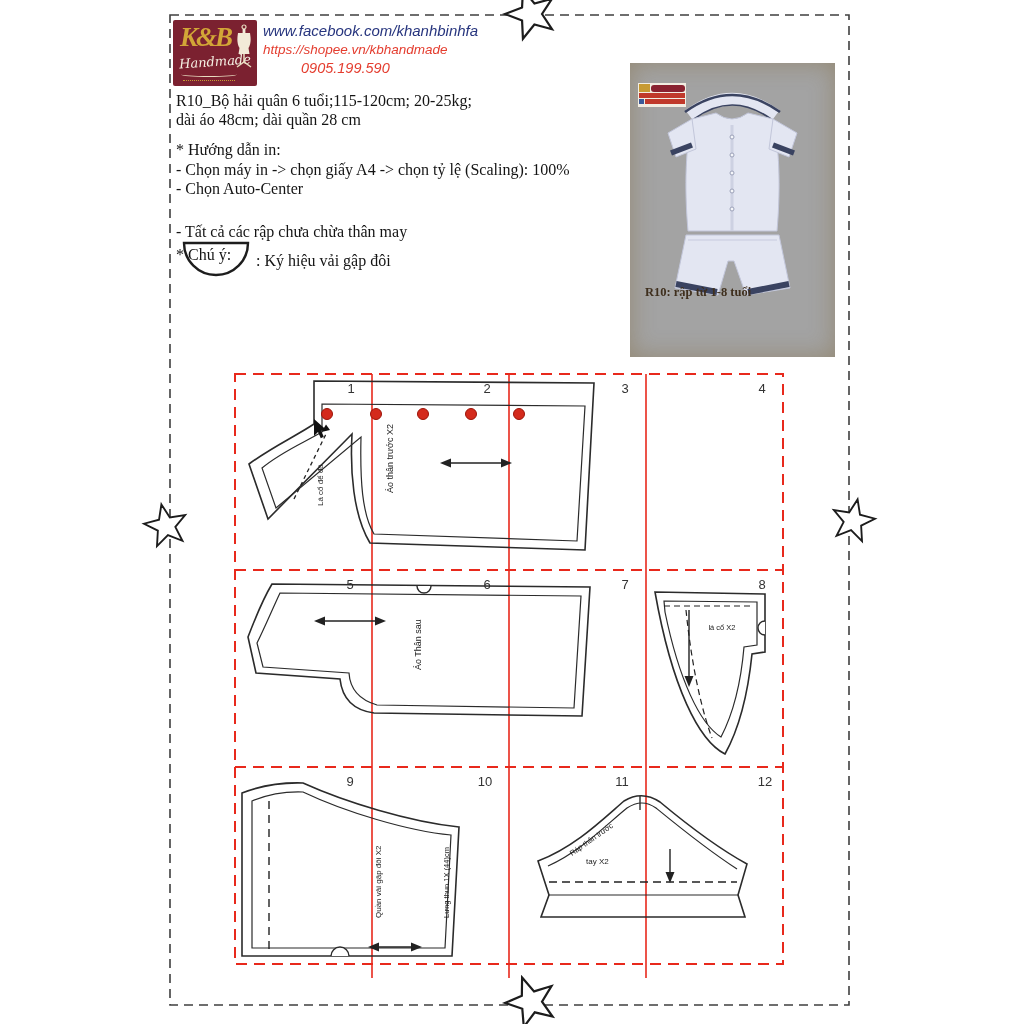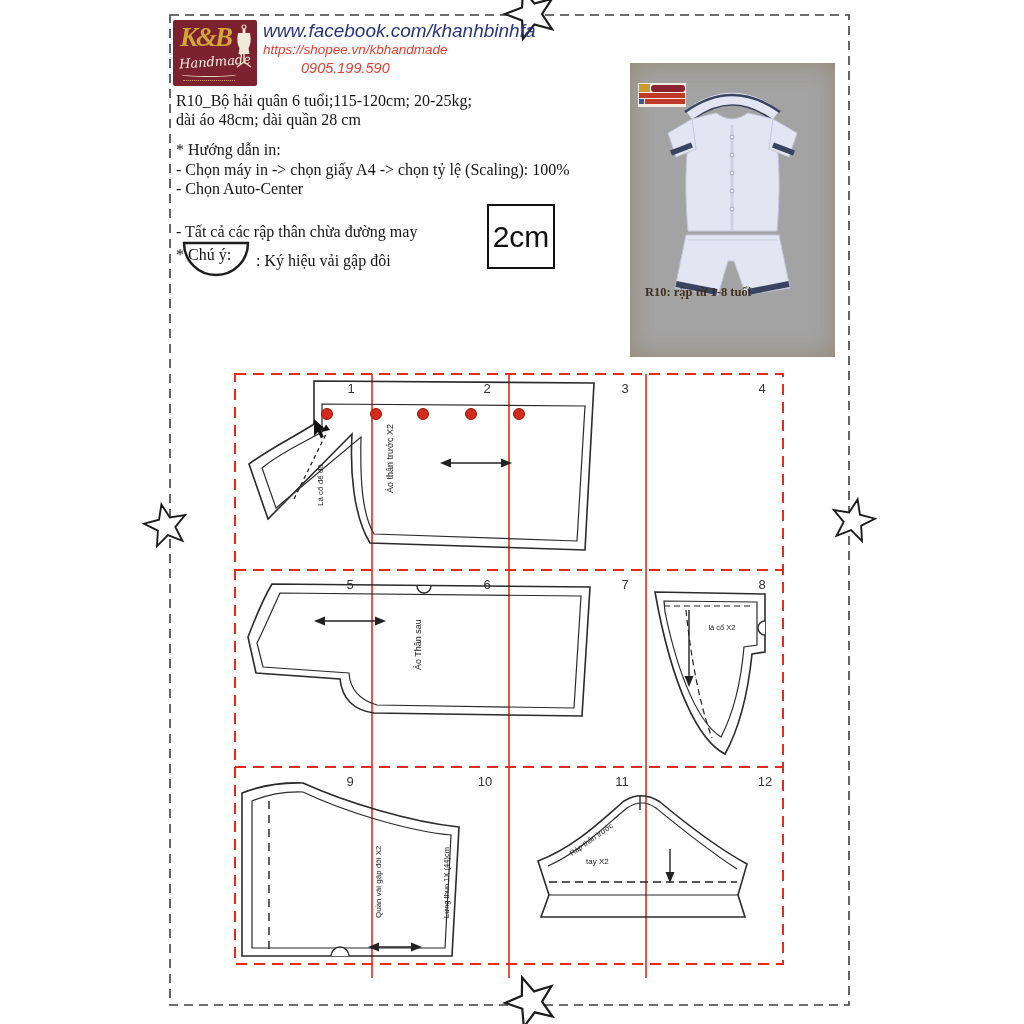--- a/index.html
+++ b/index.html
@@ -14,21 +14,21 @@
   .logo-brand{position:absolute;left:7px;top:2px;font-family:"Liberation Serif",serif;
         font-weight:bold;font-style:italic;font-size:27px;color:#d2a637;letter-spacing:-2px;}
   .logo-handmade{position:absolute;left:6px;top:34px;font-family:"DejaVu Serif",serif;
         font-style:italic;font-size:13px;color:#f6f1e4;transform:rotate(-4deg);}
   .logo-flourish{position:absolute;left:8px;top:52px;width:56px;height:4px;
         border-bottom:1px solid #e8dcc0;border-radius:50%;}
   .logo-tagline{position:absolute;left:10px;top:57px;width:52px;height:3px;
         border-bottom:1px dotted #c79a33;}
   .logo-mann{position:absolute;right:3px;top:4px;}
   .contact{position:absolute;left:263px;top:21px;z-index:2;font-style:italic;line-height:19px;}
-  .contact .fb{color:#27357e;font-size:19px;}
+  .contact .fb{color:#27357e;font-size:15px;}
   .contact .sp{color:#e43d2f;font-size:13.5px;}
   .contact .ph{color:#e43d2f;font-size:14.5px;padding-left:38px;font-style:italic;}
   .page-title{position:absolute;left:438px;top:31px;width:282px;text-align:center;z-index:2;
         font-size:19.5px;letter-spacing:0.8px;color:#2b2b2b;font-weight:500;}
   
   .info{font-family:"Liberation Serif",serif;font-size:16px;color:#141414;}
   
   .scale-box{position:absolute;left:487px;top:204px;width:64px;height:61px;
         border:2.5px solid #101010;z-index:2;display:flex;align-items:center;justify-content:center;}
   .scale-box span{font-size:30px;color:#101010;}
@@ -229,20 +229,17 @@
     </div>
     <div class="photo-caption">R10: rập từ 1-8 tuổi</div>
   </div>
 
   <div class="txt info" style="left:176px;top:92px;">R10_Bộ hải quân 6 tuổi;115-120cm; 20-25kg;</div>
   <div class="txt info" style="left:176px;top:111px;">dài áo 48cm; dài quần 28 cm</div>
   <div class="txt info" style="left:176px;top:141px;">* Hướng dẫn in:</div>
   <div class="txt info" style="left:176px;top:161px;">- Chọn máy in -&gt; chọn giấy A4  -&gt; chọn tỷ lệ (Scaling): 100%</div>
   <div class="txt info" style="left:176px;top:180px;">- Chọn Auto-Center</div>
   <div class="txt info" style="left:176px;top:204px;margin-top:42px;">* Chú ý:</div>
-  <div class="txt info" style="left:176px;top:223px;">- Tất cả các rập thân chừa đường may</div>
+  <div class="txt info" style="left:176px;top:223px;">- Tất cả các rập chưa chừa thân may</div>
   <div class="txt info" style="left:256px;top:252px;">: Ký hiệu vải gập đôi</div>
 
-  <div class="scale-box">
-    <span>2cm</span>
-  </div>
 
 </div>
 
 </body></html>

